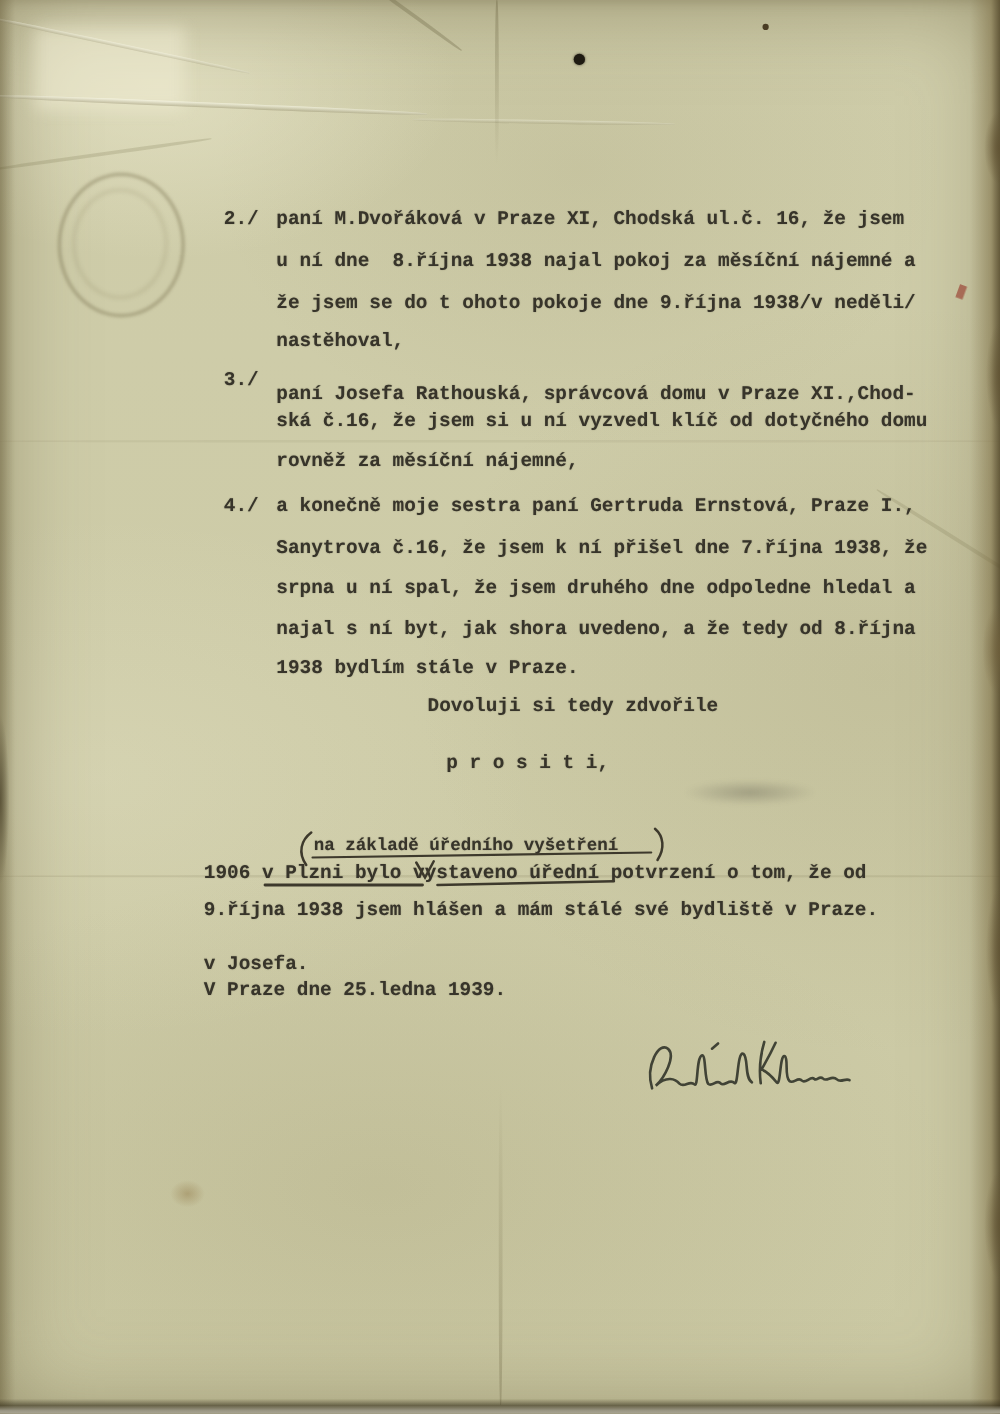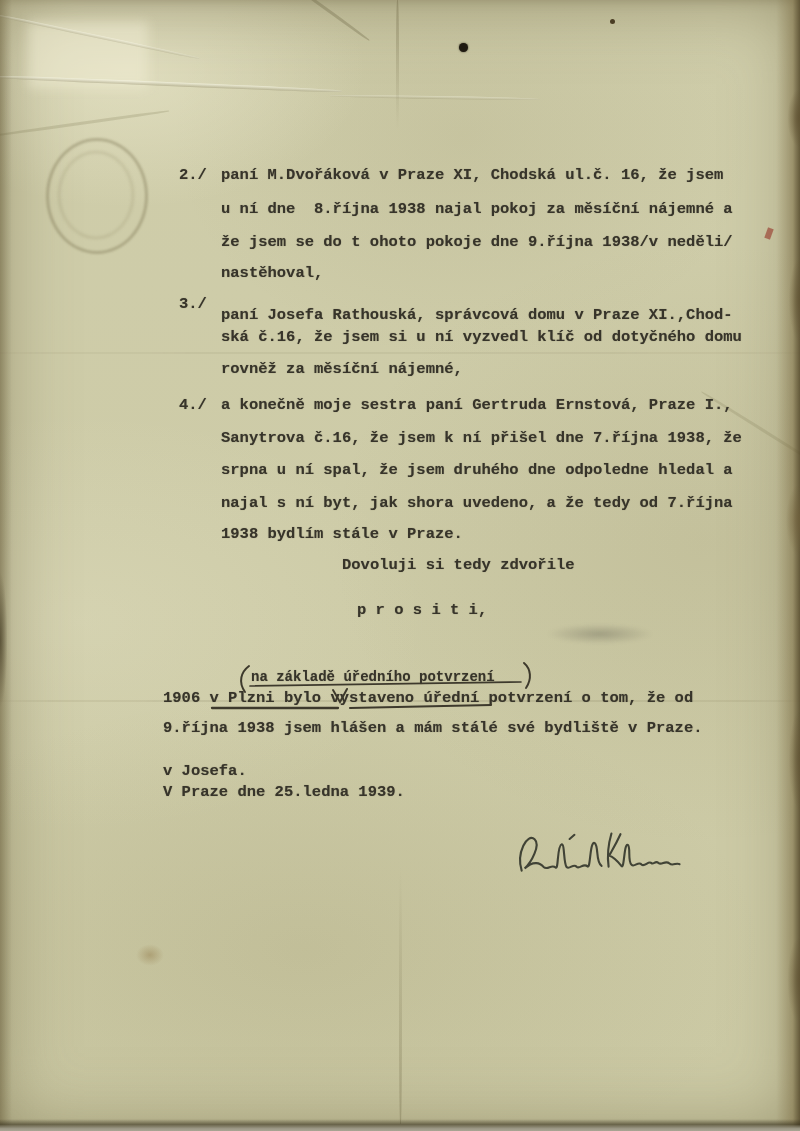--- a/index.html
+++ b/index.html
@@ -66,27 +66,27 @@
 
   <div class="t" style="left:179px;top:295px;">3./</div>
   <div class="t" style="left:221px;top:306px;">paní Josefa Rathouská, správcová domu v Praze XI.,Chod-</div>
   <div class="t" style="left:221px;top:328px;">ská č.16, že jsem si u ní vyzvedl klíč od dotyčného domu</div>
   <div class="t" style="left:221px;top:360px;">rovněž za měsíční nájemné,</div>
 
   <div class="t" style="left:179px;top:396px;">4./</div>
   <div class="t" style="left:221px;top:396px;">a konečně moje sestra paní Gertruda Ernstová, Praze I.,</div>
   <div class="t" style="left:221px;top:429px;">Sanytrova č.16, že jsem k ní přišel dne 7.října 1938, že</div>
   <div class="t" style="left:221px;top:461px;">srpna u ní spal, že jsem druhého dne odpoledne hledal a</div>
-  <div class="t" style="left:221px;top:494px;">najal s ní byt, jak shora uvedeno, a že tedy od 7.října</div>
+  <div class="t" style="left:221px;top:494px;">najal s ní byt, jak shora uvedeno, a že tedy od 8.října</div>
   <div class="t" style="left:221px;top:525px;">1938 bydlím stále v Praze.</div>
 
   <div class="t" style="left:342px;top:556px;">Dovoluji si tedy zdvořile</div>
   <div class="t" style="left:357px;top:601px;">p r o s i t i,</div>
 
-  <div class="t small" style="left:251px;top:669px;">na základě úředního potvrzení</div>
+  <div class="t small" style="left:251px;top:669px;">na základě úředního vyšetření</div>
   <div class="t" style="left:163px;top:689px;">1906 v Plzni bylo vystaveno úřední potvrzení o tom, že od</div>
   <div class="t" style="left:163px;top:719px;">9.října 1938 jsem hlášen a mám stálé své bydliště v Praze.</div>
   <div class="t" style="left:163px;top:762px;">v Josefa.</div>
   <div class="t" style="left:163px;top:783px;">V Praze dne 25.ledna 1939.</div>
 
   <svg class="overlay" width="800" height="1131" viewBox="0 0 800 1131">
     <g stroke="#3d392c" fill="none" stroke-linecap="round">
       <path d="M249,666 C241,672 238,682 245,692" stroke-width="2"></path>
       <path d="M524,663 C531,669 532,679 526,688" stroke-width="2"></path>
       <path d="M250,686 L521,682" stroke-width="1.7"></path>

